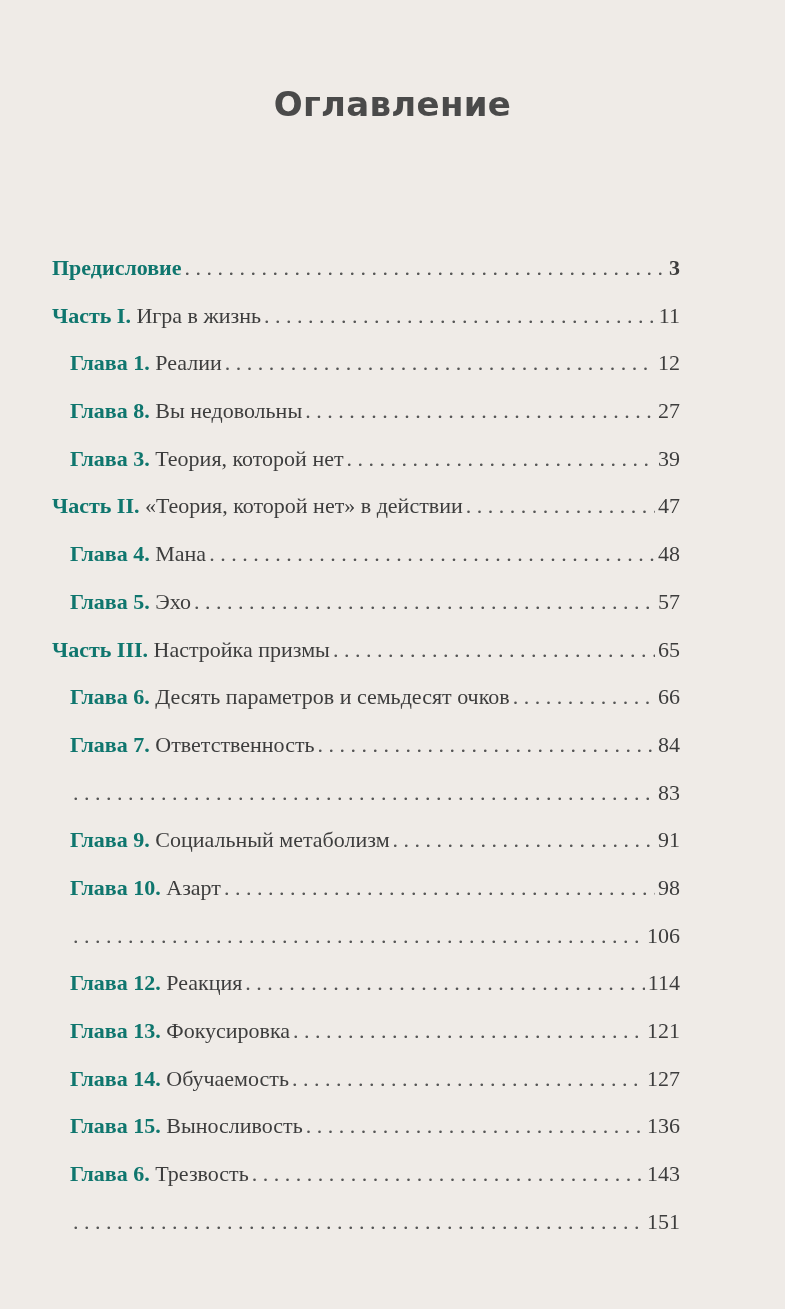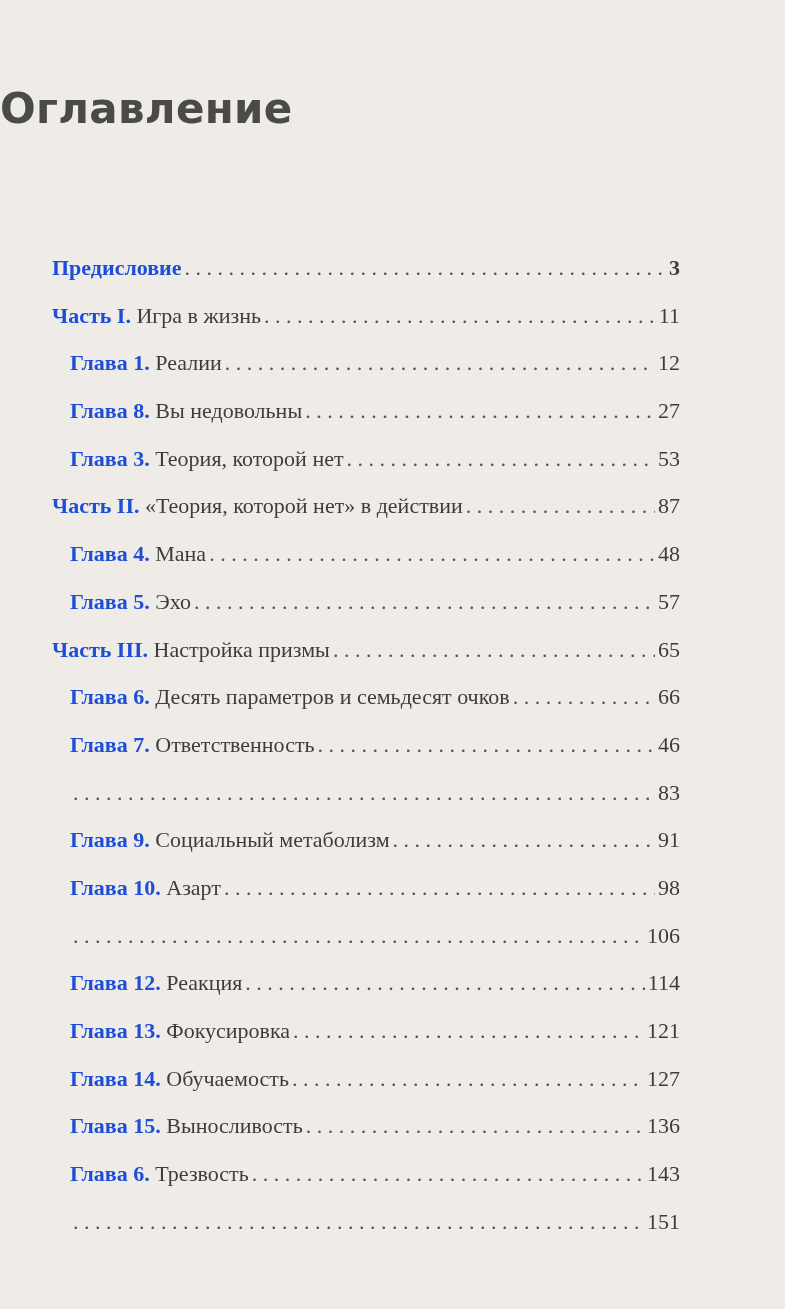--- a/index.html
+++ b/index.html
@@ -4,38 +4,38 @@
 <style>
   html, body { margin: 0; padding: 0; }
   body {
     width: 785px; height: 1309px; overflow: hidden;
     background: #efebe7;
     color: #3a3a3a;
   }
   .page { position: relative; width: 785px; height: 1309px; }
   .title {
     position: absolute; left: 0; right: 0; top: 84px;
-    text-align: left;
+    text-align: center;
     font-family: "DejaVu Sans", sans-serif;
-    font-weight: bold; font-size: 42px; color: #4a4a4a;
+    font-weight: bold; font-size: 34px; color: #4a4a4a;
     letter-spacing: 0.3px;
   }
   .toc {
     position: absolute; left: 52px; width: 628px; top: 248px;
     font-family: "Liberation Serif", serif;
     font-size: 22px; color: #3d3d3d;
   }
   .row {
     display: flex; align-items: baseline;
     height: 47.7px;
     line-height: 40px;
   }
   .row.indent { padding-left: 18px; }
   .row .label { white-space: nowrap; }
-  .row .label b { font-weight: bold; color: #1d4ed8; }
+  .row .label b { font-weight: bold; color: #0f766e; }
   .row .dots {
     flex: 1; overflow: hidden; white-space: nowrap;
     margin: 0 3px; color: #555; letter-spacing: 4.5px;
   }
   .row .dots::before {
     content: ". . . . . . . . . . . . . . . . . . . . . . . . . . . . . . . . . . . . . . . . . . . . . . . . . . . . . . . . . . . . . . . . . . . . . . . . . . . . . . . . . . . . . . . . . . . . . . . . . . . . . . . .";
     letter-spacing: 0;
   }
   .row .page-num { white-space: nowrap; }
   .row.bold-all .label, .row.bold-all .page-num { font-weight: bold; }
@@ -62,26 +62,26 @@
         <span class="page-num">12</span>
       </div>
       <div class="row indent">
         <span class="label"><b>Глава 8.</b> <span>Вы недовольны</span></span>
         <span class="dots"></span>
         <span class="page-num">27</span>
       </div>
       <div class="row indent">
         <span class="label"><b>Глава 3.</b> <span>Теория, которой нет</span></span>
         <span class="dots"></span>
-        <span class="page-num">53</span>
+        <span class="page-num">39</span>
       </div>
       <div class="row">
         <span class="label"><b>Часть II.</b> <span>«Теория, которой нет» в действии</span></span>
         <span class="dots"></span>
-        <span class="page-num">87</span>
+        <span class="page-num">47</span>
       </div>
       <div class="row indent">
         <span class="label"><b>Глава 4.</b> <span>Мана</span></span>
         <span class="dots"></span>
         <span class="page-num">48</span>
       </div>
       <div class="row indent">
         <span class="label"><b>Глава 5.</b> <span>Эхо</span></span>
         <span class="dots"></span>
         <span class="page-num">57</span>
@@ -92,21 +92,21 @@
         <span class="page-num">65</span>
       </div>
       <div class="row indent">
         <span class="label"><b>Глава 6.</b> <span>Десять параметров и семьдесят очков</span></span>
         <span class="dots"></span>
         <span class="page-num">66</span>
       </div>
       <div class="row indent">
         <span class="label"><b>Глава 7.</b> <span>Ответственность</span></span>
         <span class="dots"></span>
-        <span class="page-num">46</span>
+        <span class="page-num">84</span>
       </div>
       <div class="row indent">
         <span class="dots"></span>
         <span class="page-num">83</span>
       </div>
       <div class="row indent">
         <span class="label"><b>Глава 9.</b> <span>Социальный метаболизм</span></span>
         <span class="dots"></span>
         <span class="page-num">91</span>
       </div>

